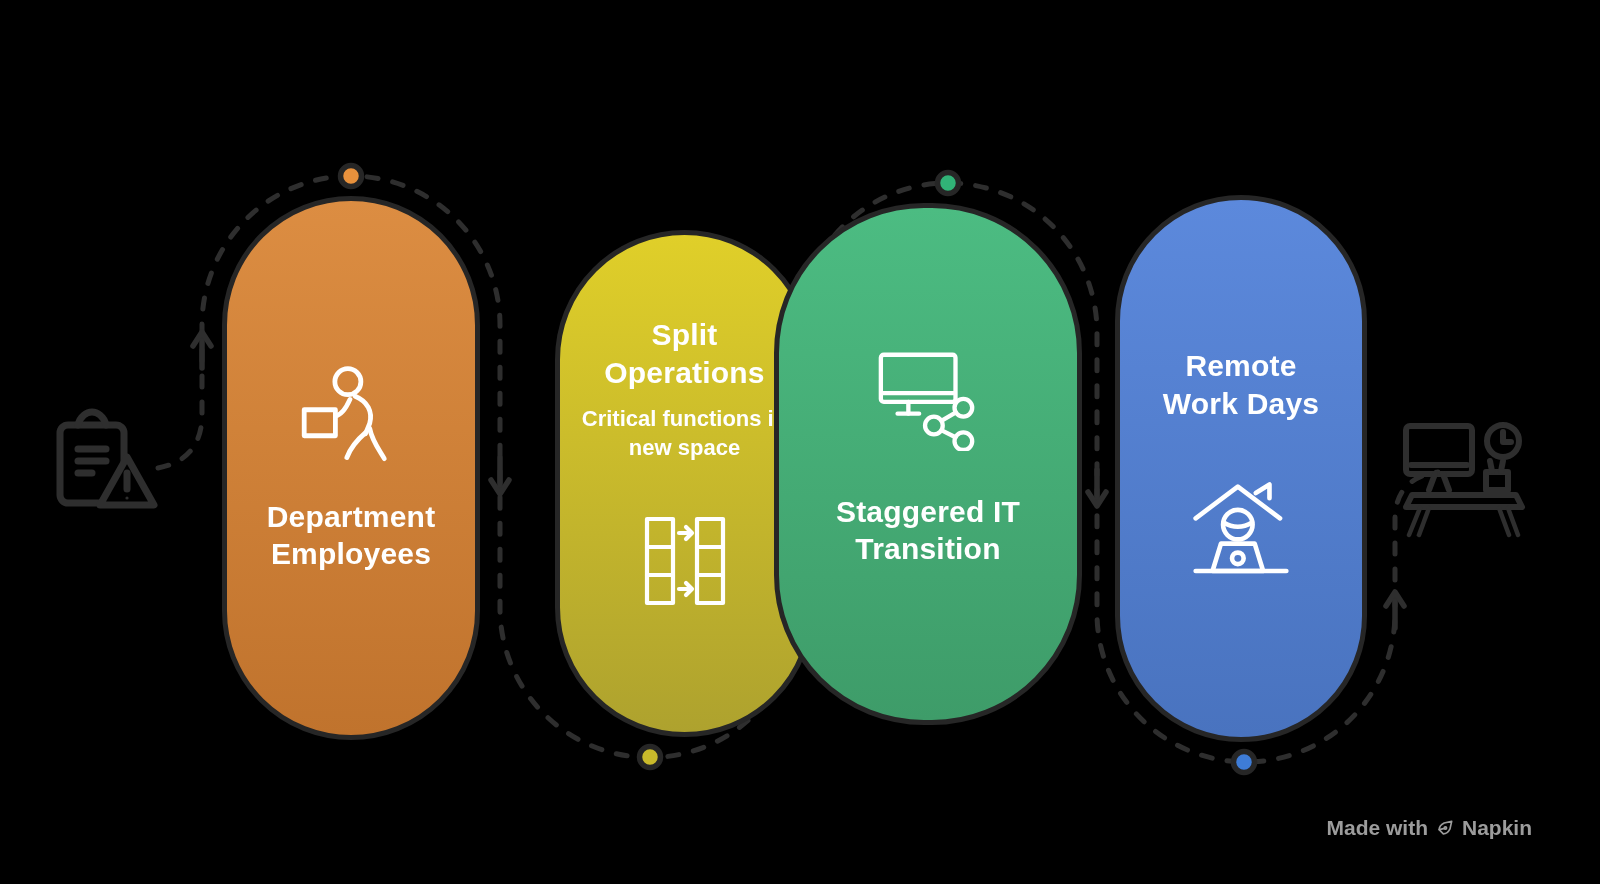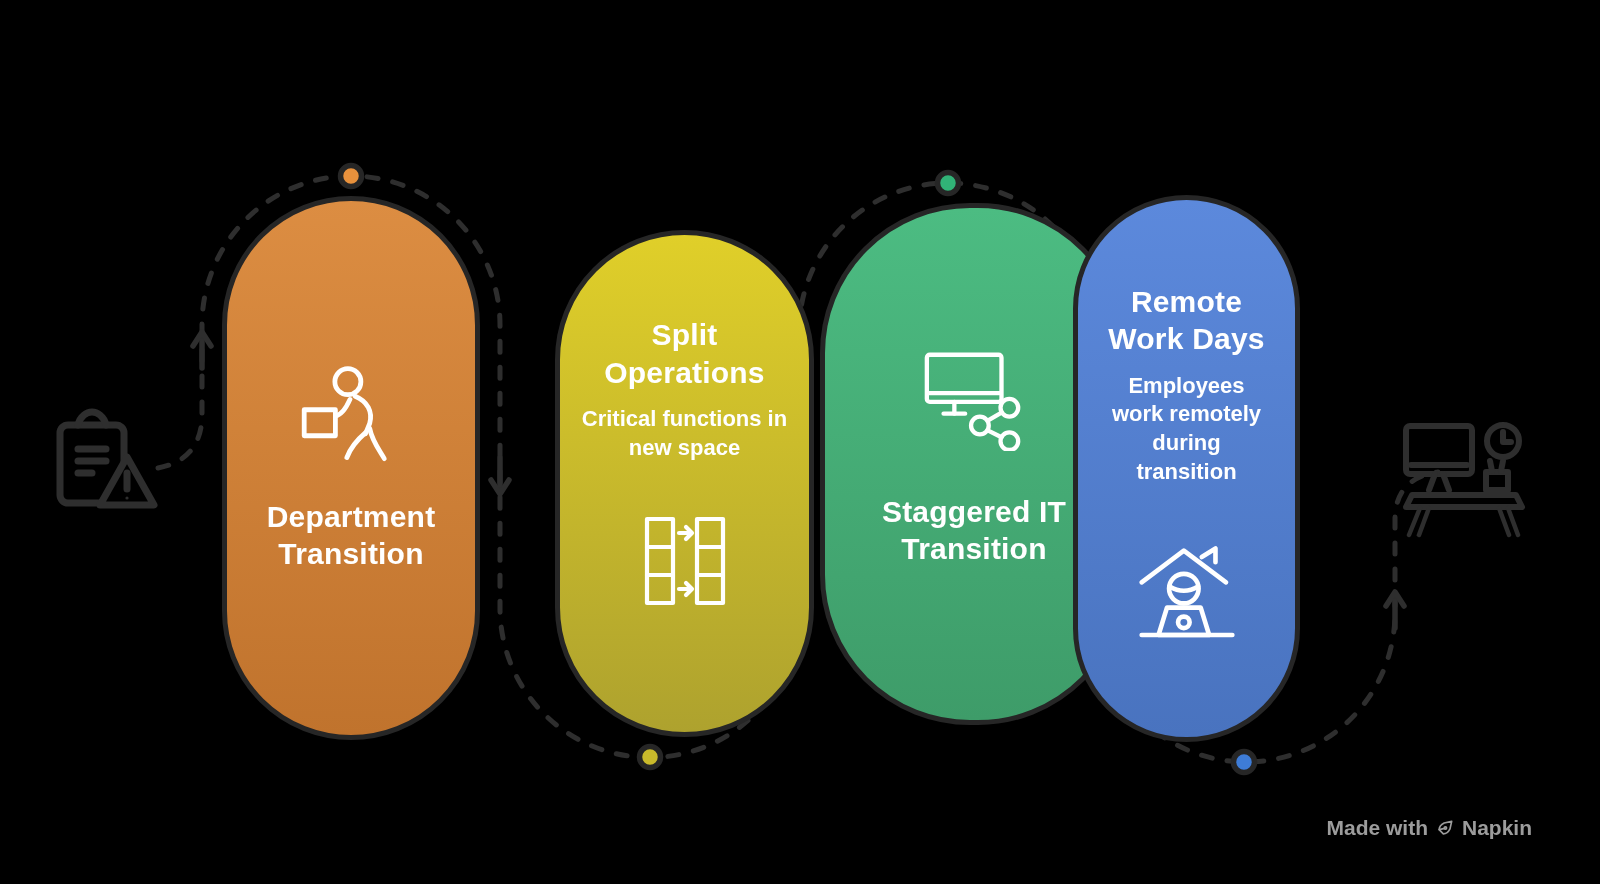--- a/index.html
+++ b/index.html
@@ -31,26 +31,26 @@
 
   .c1{left:222px;top:196px;width:258px;height:544px;
       background:linear-gradient(180deg,#dc8d42 0%,#c0732d 100%);}
   .c1 .icon-wrap{margin-bottom:30px;}
 
   .c2{left:521px;top:230px;width:259px;height:507px;
       background:linear-gradient(180deg,#e0cf29 0%,#aea22e 100%);
       padding:0 18px 40px 18px;margin-left:34px;}
   .c2 .icon-wrap{margin-top:48px;}
 
-  .c3{left:820px;top:203px;width:308px;height:522px;
+  .c3{left:774px;top:203px;width:308px;height:522px;
       background:linear-gradient(180deg,#4cbc82 0%,#3e9c69 100%);
       padding-bottom:20px;text-align:center;}
   .c3 .icon-wrap{margin-bottom:42px;}
 
-  .c4{left:1073px;top:195px;width:227px;height:547px;
+  .c4{left:1115px;top:195px;width:252px;height:547px;
       background:linear-gradient(180deg,#5c89dc 0%,#4973bf 100%);align-items:center;}
   .c4 .icon-wrap{margin-top:52px;}
 
   
   .watermark{
     position:absolute;right:68px;bottom:44px;
     display:flex;align-items:center;gap:7px;
     color:#9c9c9c;font-size:21px;font-weight:600;
   }
 </style>
@@ -128,21 +128,21 @@
     <div class="icon-wrap">
       <svg width="104" height="104" viewBox="0 0 100 100" fill="none" stroke="#ffffff" stroke-width="4.6" stroke-linecap="round" stroke-linejoin="round">
         <circle cx="47" cy="17" r="12.5"></circle>
         <rect x="5" y="44" width="30" height="25"></rect>
         <path d="M54 31 C66 36 71 46 68 57 L64 67"></path>
         <path d="M49 34 C45 43 41 49 35 50"></path>
         <path d="M64 66 C57 72 50 79 46 90"></path>
         <path d="M68 62 C70 73 76 81 82 91"></path>
       </svg>
     </div>
-    <div class="title">Department Transition</div>
+    <div class="title">Department Employees</div>
   </div>
 
   <div class="card c2">
     <div class="title">Split Operations</div>
     <div class="desc">Critical functions in new space</div>
     <div class="icon-wrap">
       <svg width="100" height="100" viewBox="0 0 100 100" fill="none" stroke="#ffffff" stroke-width="4.2" stroke-linecap="round" stroke-linejoin="round">
         <rect x="12" y="8" width="26" height="84"></rect>
         <line x1="12" y1="36" x2="38" y2="36"></line>
         <line x1="12" y1="64" x2="38" y2="64"></line>
@@ -169,21 +169,20 @@
         <circle cx="92" cy="102" r="9"></circle>
         <line x1="70" y1="81" x2="84" y2="73"></line>
         <line x1="70" y1="91" x2="84" y2="98"></line>
       </svg>
     </div>
     <div class="title">Staggered IT Transition</div>
   </div>
 
   <div class="card c4">
     <div class="title">Remote Work Days</div>
-    <div class="desc">Employees work remotely during transition</div>
     <div class="icon-wrap">
       <svg width="116" height="116" viewBox="0 0 110 110" fill="none" stroke="#ffffff" stroke-width="4.4" stroke-linecap="round" stroke-linejoin="round">
         <path d="M12 42 L52 12 L92 42"></path>
         <polyline points="69,18 82,10 82,23"></polyline>
         <circle cx="52" cy="48" r="14"></circle>
         <path d="M38.5 46 Q52 54 65.5 46"></path>
         <path d="M36 66 L68 66 L76 92 L28 92 Z"></path>
         <circle cx="52" cy="80" r="5.5"></circle>
         <line x1="12" y1="92" x2="98" y2="92"></line>
       </svg>

